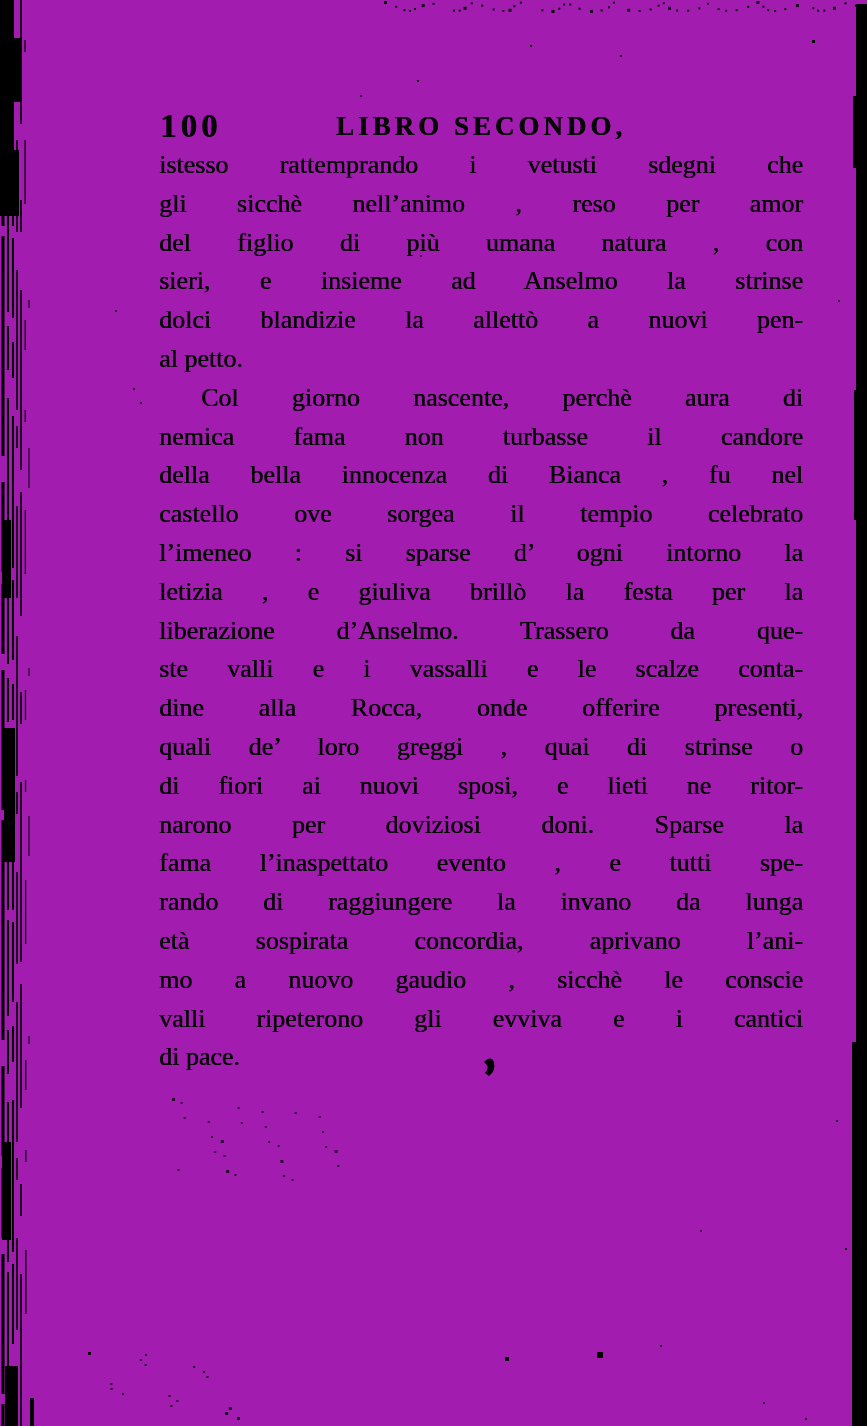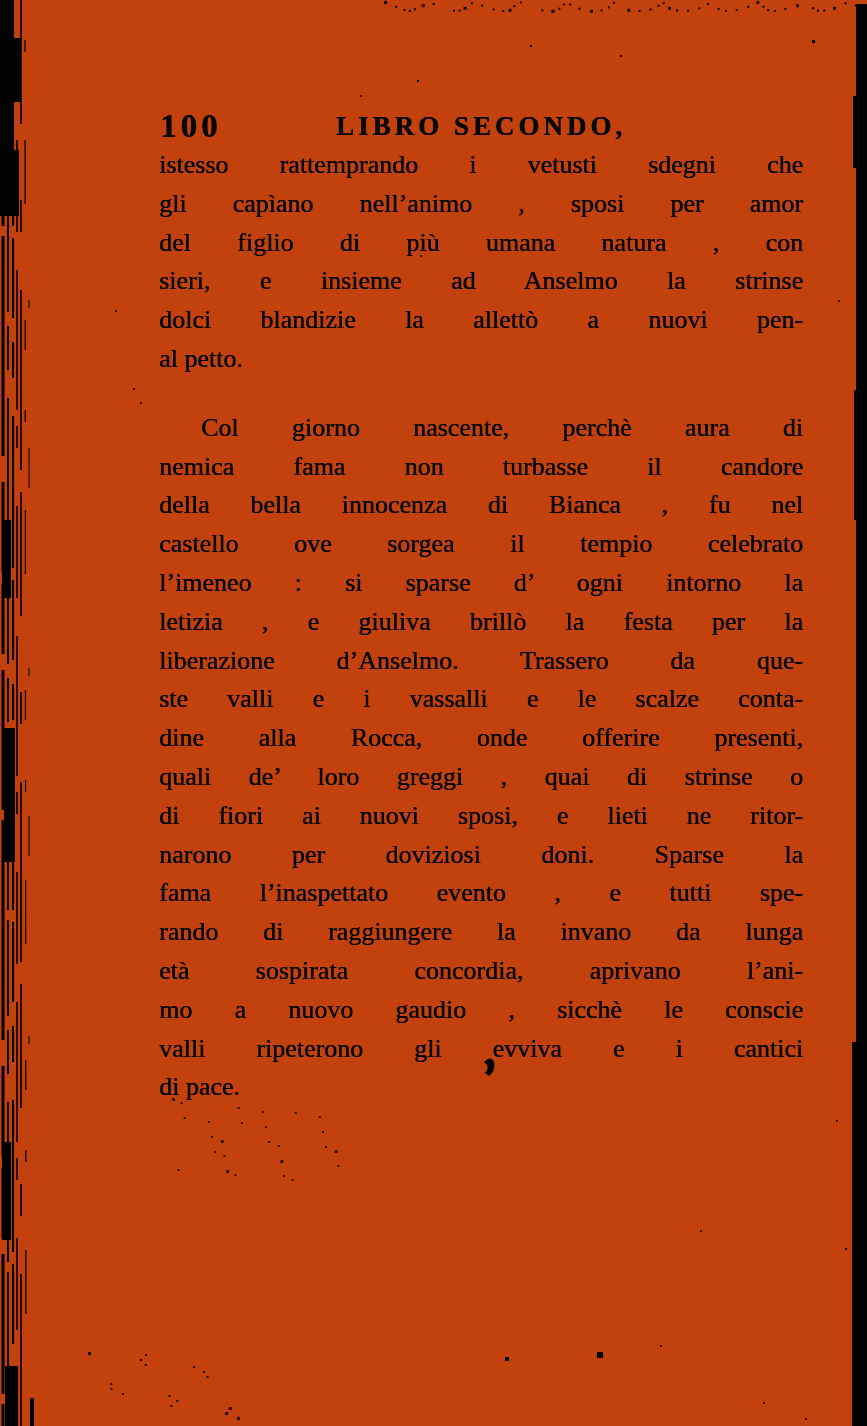--- a/index.html
+++ b/index.html
@@ -1,20 +1,20 @@
 <!DOCTYPE html>
 <html><head>
 <meta charset="utf-8">
 <style>
   html, body { margin: 0; padding: 0; }
   .page {
     position: relative;
     width: 867px;
     height: 1426px;
-    background: #c2410c;
+    background: #a21caf;
     overflow: hidden;
     font-family: "Liberation Serif", "DejaVu Serif", serif;
     color: #060606;
   }
   .scan-layer {
     position: absolute;
     left: 0; top: 0;
     width: 867px; height: 1426px;
     pointer-events: none;
   }
@@ -54,21 +54,21 @@
   .line {
     font-size: 26px;
     line-height: 38.8px;
     text-align: justify;
     text-align-last: justify;
     text-justify: inter-word;
     white-space: normal;
     text-shadow: 0.45px 0.15px 0 currentColor;
   }
   .line.last { text-align-last: left; }
-  .line.indent { text-indent: 42px; margin-top: 30px; }
+  .line.indent { text-indent: 42px; }
 </style>
 </head>
 <body>
 
 <div class="page">
 
   <svg class="scan-layer" width="867" height="1426" viewBox="0 0 867 1426" xmlns="http://www.w3.org/2000/svg">
     <g fill="#000" stroke="none">
       <rect x="0" y="0" width="14" height="216"></rect>
       <rect x="14" y="38" width="7" height="64"></rect>
@@ -213,21 +213,21 @@
   </svg>
 
   <div class="header">
     <span class="pagenum">100</span>
     <span class="running-title">LIBRO SECONDO,</span>
   </div>
 
   <div class="body-text">
     <div class="para">
         <div class="line">istesso rattemprando i vetusti sdegni che</div>
-        <div class="line">gli capìano nell’animo , sposi per amor</div>
+        <div class="line">gli sicchè nell’animo , reso per amor</div>
         <div class="line">del figlio di più umana natura , con</div>
         <div class="line">sieri, e insieme ad Anselmo la strinse</div>
         <div class="line">dolci blandizie la allettò a nuovi pen-</div>
         <div class="line last">al petto.</div>
       </div>
     <div class="para">
         <div class="line indent">Col giorno nascente, perchè aura di</div>
         <div class="line">nemica fama non turbasse il candore</div>
         <div class="line">della bella innocenza di Bianca , fu nel</div>
         <div class="line">castello ove sorgea il tempio celebrato</div>

